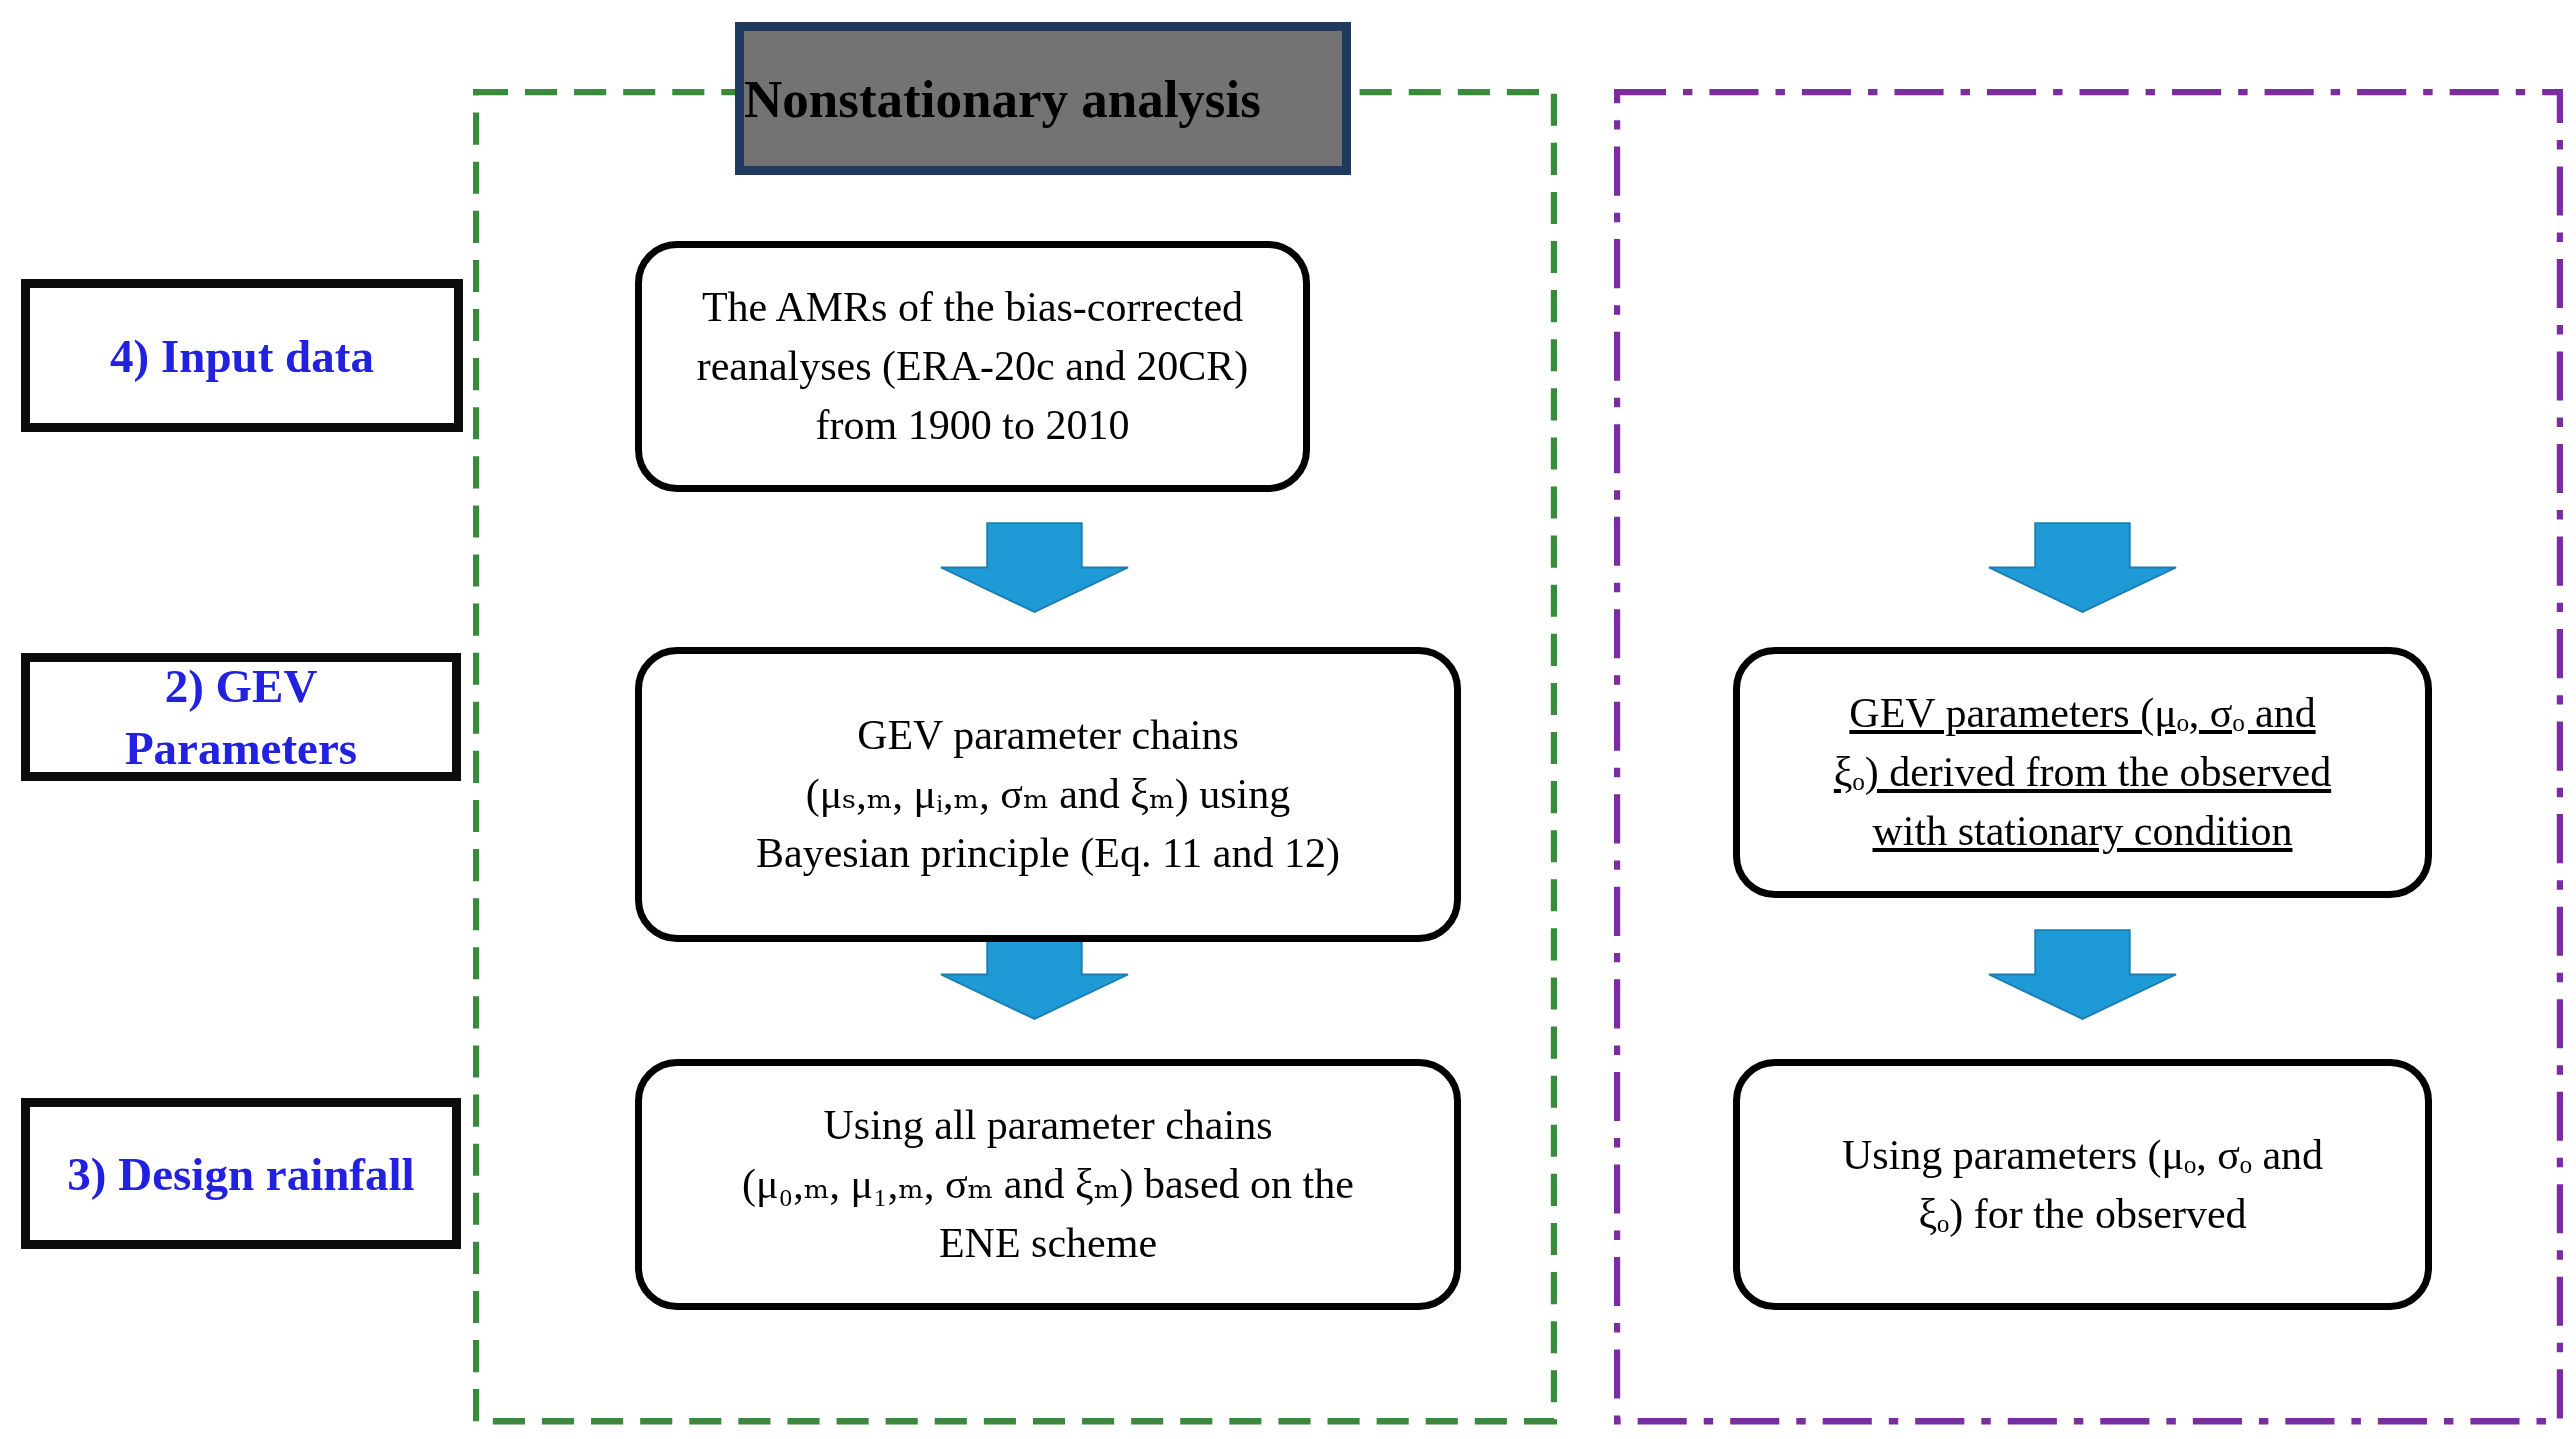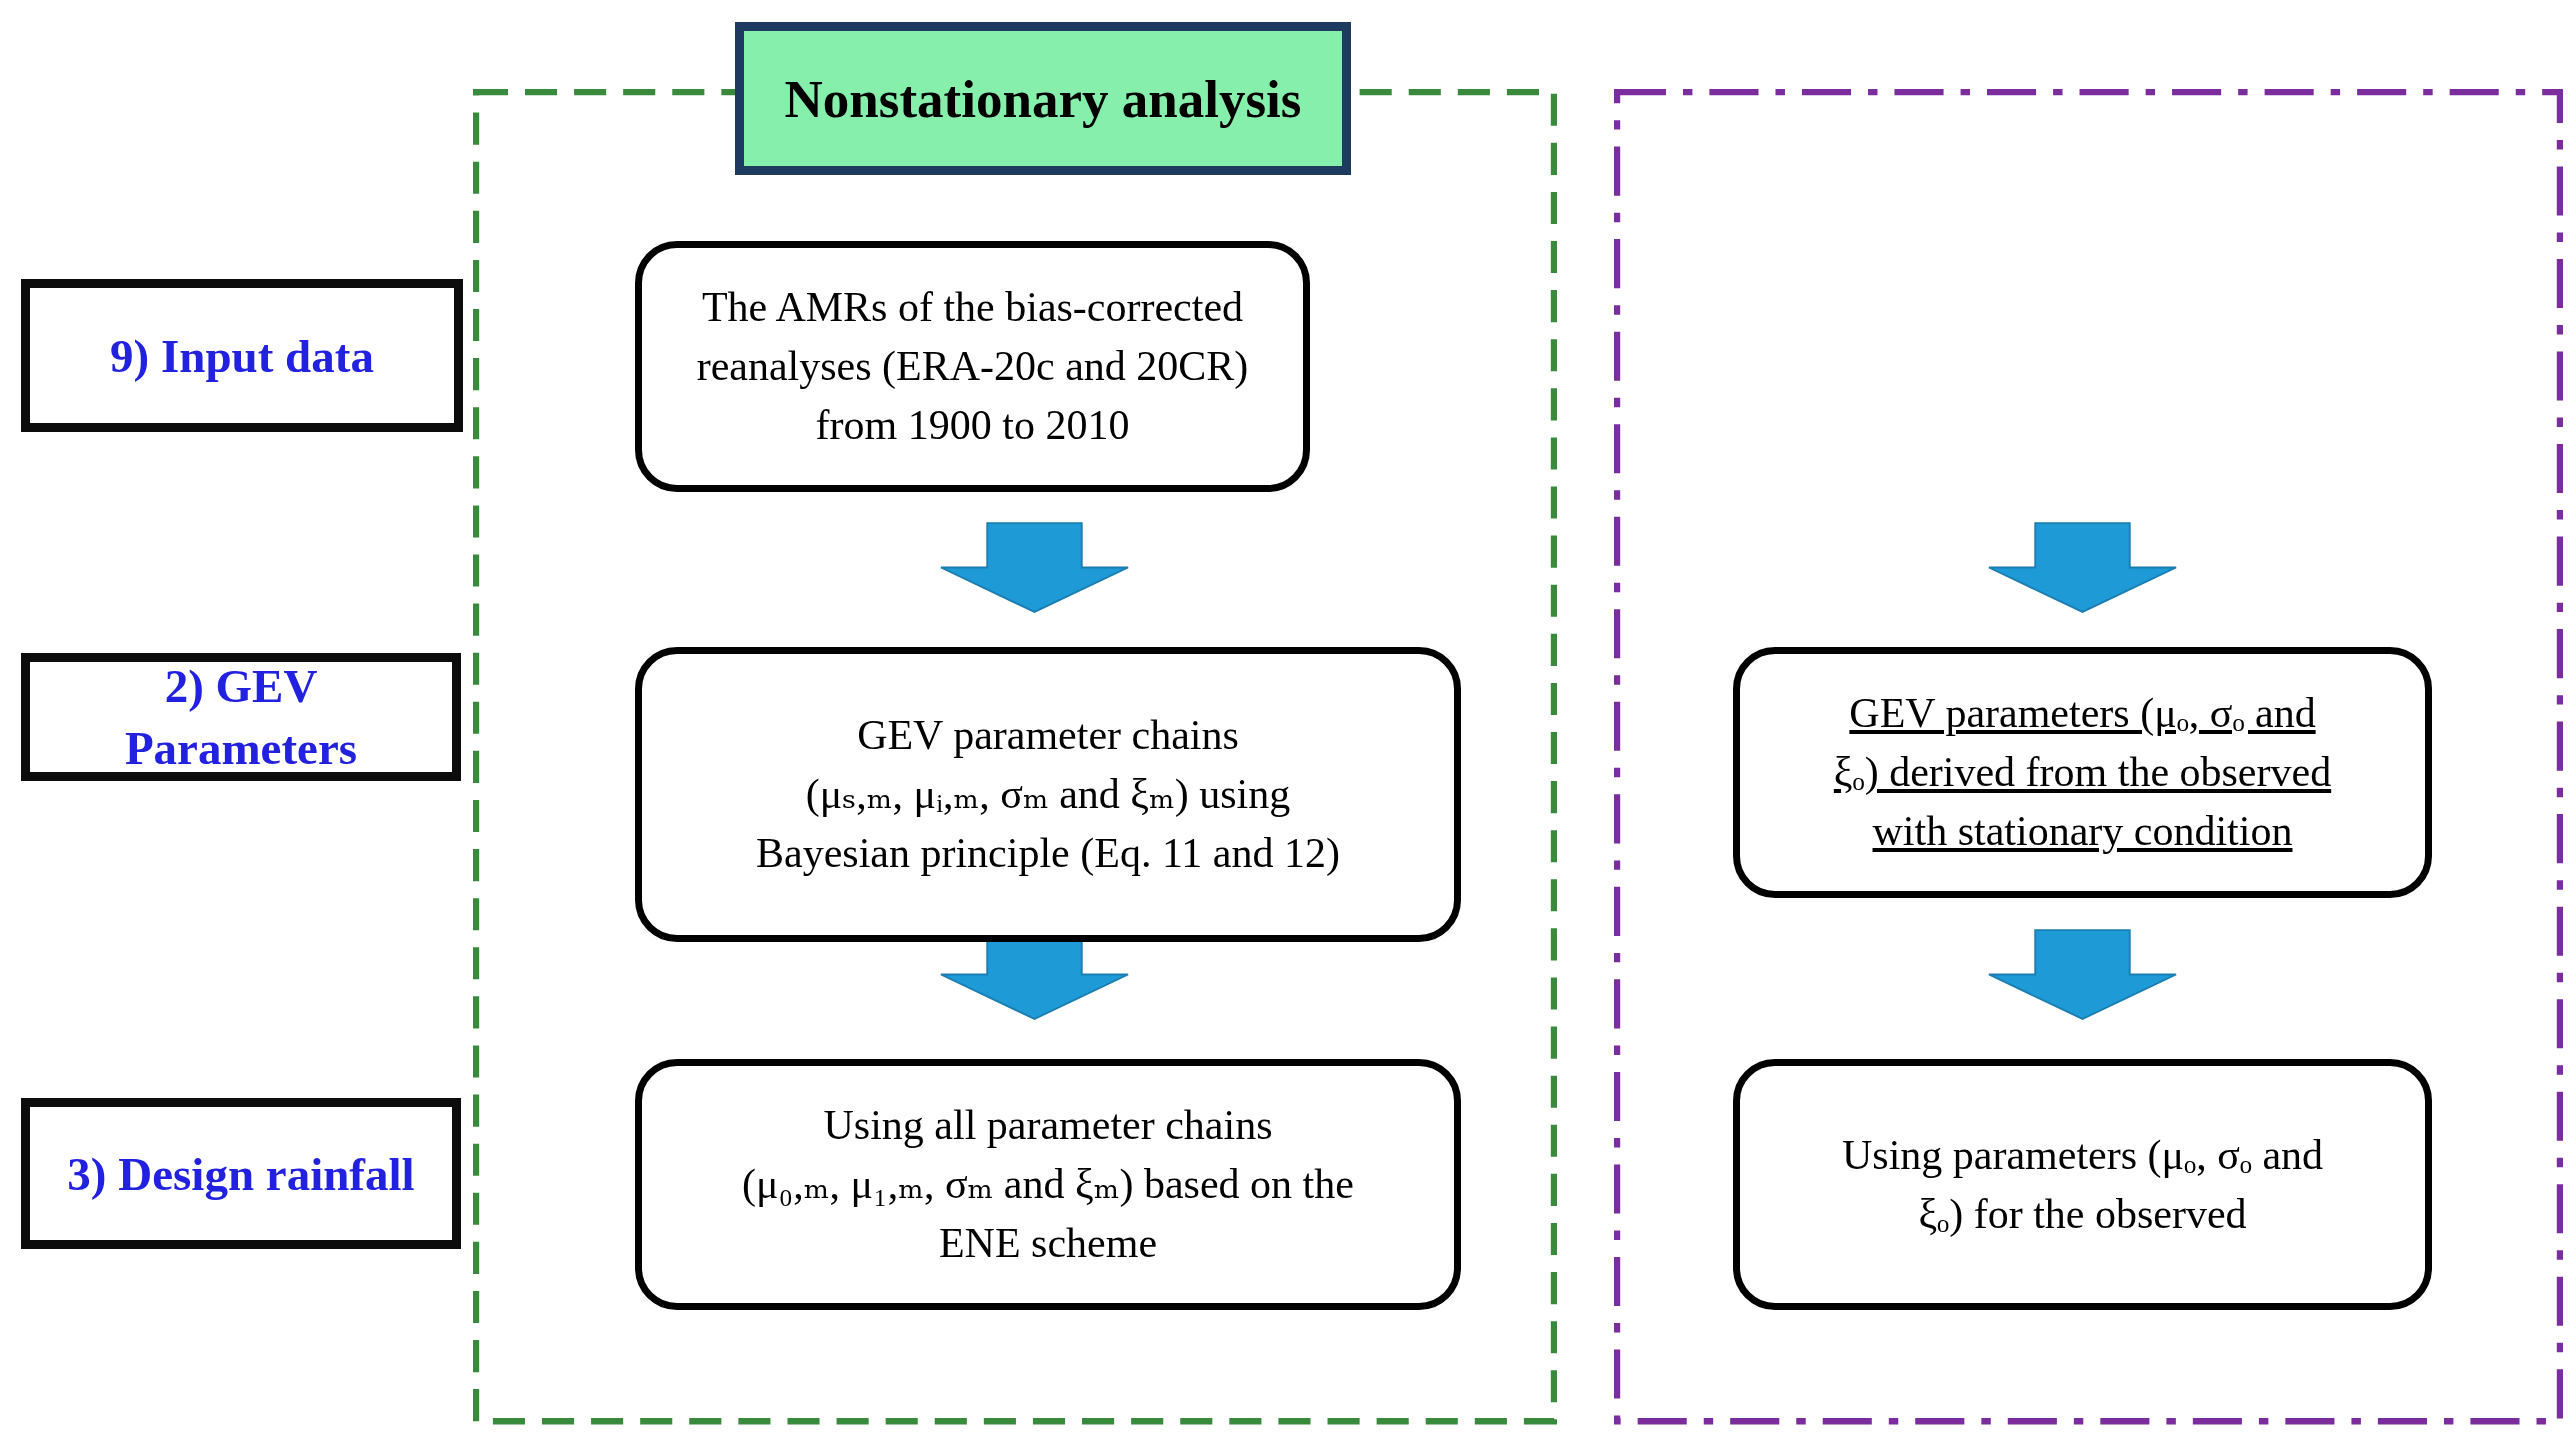--- a/index.html
+++ b/index.html
@@ -7,22 +7,22 @@
        font-family:"Liberation Serif","DejaVu Serif","DejaVu Sans",serif;}
   #canvas{position:relative;width:2576px;height:1439px;background:#ffffff;}
 
   .abs{position:absolute;box-sizing:border-box;}
 
   
   .frame-svg{position:absolute;z-index:1;}
 
   
   .title-box{
-    background:#86efac;border:9.4px solid #1E3A61;z-index:3;
-    display:flex;align-items:center;justify-content:center;
+    background:#737373;border:9.4px solid #1E3A61;z-index:3;
+    display:flex;align-items:center;justify-content:flex-start;
   }
   .title-box .title-text{
     font-size:53px;font-weight:bold;color:#000;white-space:nowrap;
   }
 
   
   .row-label{
     background:#ffffff;border:9.4px solid #0c0c0c;z-index:3;
     display:flex;flex-direction:column;align-items:center;justify-content:center;
   }
@@ -55,21 +55,21 @@
 
   <svg class="frame-svg" style="left:1614px;top:89px;" width="949" height="1336" viewBox="0 0 1005 1415">
     <rect x="3" y="3" width="999" height="1408" fill="none" stroke-width="7" stroke-dasharray="52 18 10 18" stroke="#7B2D9E"></rect>
   </svg>
 
   <div class="abs title-box" style="left:735px;top:22px;width:616px;height:153px;">
     <span class="title-text">Nonstationary analysis</span>
   </div>
 
   <div class="abs row-label" style="left:21px;top:279px;width:442px;height:153px;">
-    <span class="label-line">9) Input data</span>
+    <span class="label-line">4) Input data</span>
   </div>
   <div class="abs row-label" style="left:21px;top:653px;width:440px;height:128px;">
     <span class="label-line">2) GEV</span>
     <span class="label-line">Parameters</span>
   </div>
   <div class="abs row-label" style="left:21px;top:1098px;width:440px;height:151px;">
     <span class="label-line">3) Design rainfall</span>
   </div>
 
   <div class="abs process-box" style="left:635px;top:241px;width:675px;height:251px;">

